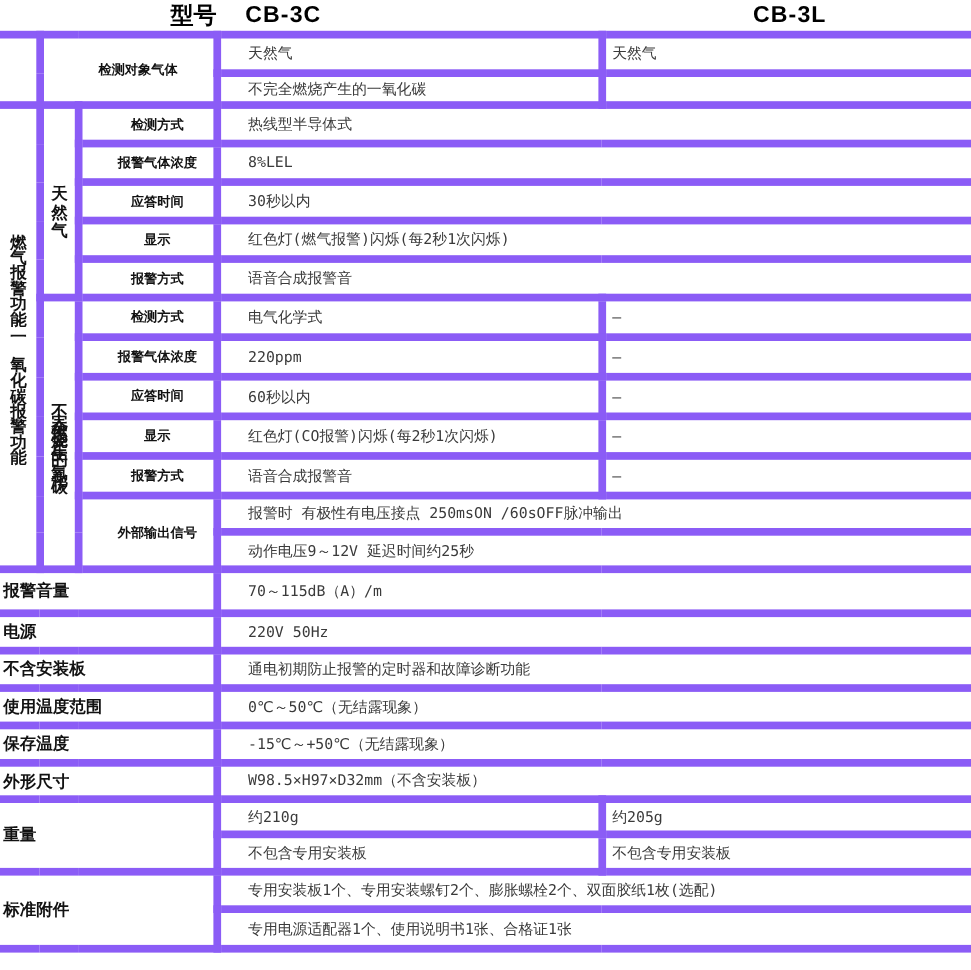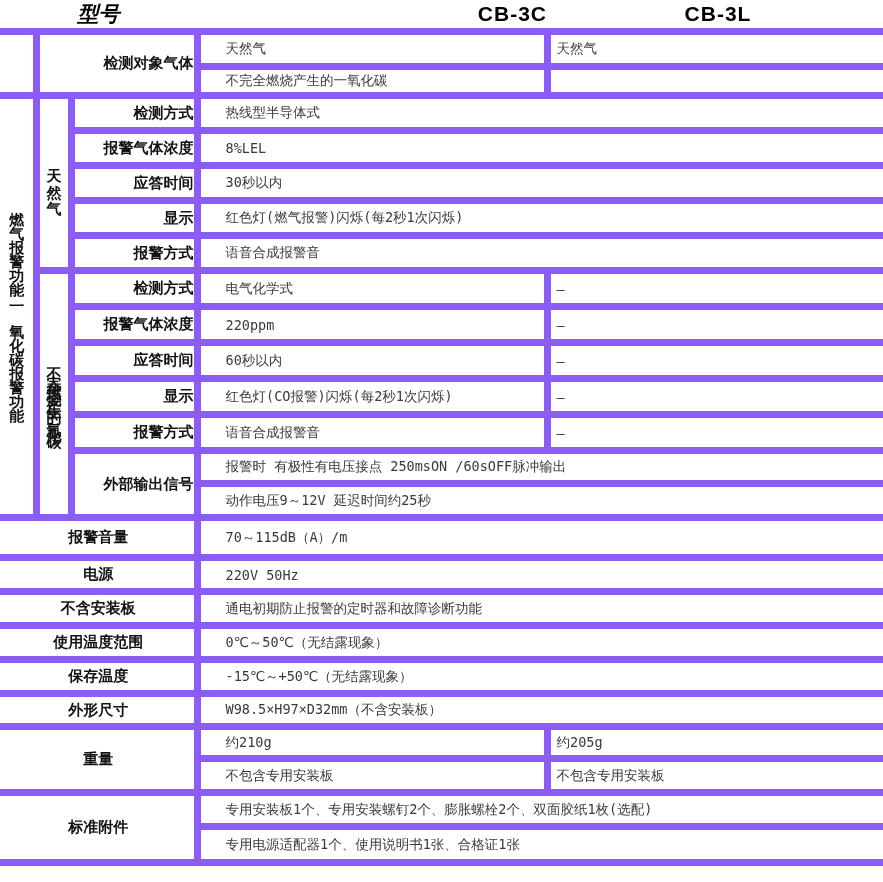--- a/index.html
+++ b/index.html
@@ -2,25 +2,25 @@
 <html><head>
 <meta charset="utf-8">
 <style>
   html,body{margin:0;padding:0;background:#ffffff;}
   body{width:883px;height:882px;font-family:"DejaVu Sans",sans-serif;-webkit-font-smoothing:antialiased;}
   table.spec{width:883px;border-collapse:collapse;table-layout:fixed;
              border-top:hidden;border-left:hidden;border-right:hidden;}
   td{border:7px solid #8b5cf6;padding:0;vertical-align:middle;overflow:hidden;}
   th{border:none;border-bottom:4px solid #000000;padding:0;vertical-align:middle;
      font-family:"Liberation Sans","DejaVu Sans",sans-serif;font-size:21px;font-weight:700;color:#000;}
-  th.model-th{text-align:center;font-style:italic;}
-  th.cb3c-th{text-align:right;padding-left:26px;letter-spacing:1px;}
+  th.model-th{text-align:right;}
+  th.cb3c-th{text-align:left;padding-left:26px;letter-spacing:1px;}
   th.cb3l-th{text-align:center;padding-left:6px;letter-spacing:1px;}
-  .lbl{font-weight:700;font-size:15px;color:#121212;padding-left:18px;text-align:right;}
-  .lbl-wide{font-weight:700;font-size:15px;color:#121212;padding-left:3px;text-align:center;}
+  .lbl{font-weight:700;font-size:12px;color:#121212;padding-left:18px;text-align:center;}
+  .lbl-wide{font-weight:700;font-size:15px;color:#121212;padding-left:3px;text-align:left;}
   .val{font-family:"DejaVu Sans Mono","DejaVu Sans",monospace;font-size:13.5px;color:#3a3a3a;
        padding-left:25px;text-align:left;}
   .val-r{font-family:"DejaVu Sans Mono","DejaVu Sans",monospace;font-size:13.5px;color:#3a3a3a;
        padding-left:6px;text-align:left;}
   td.vert{text-align:center;}
   td.vert .v{writing-mode:vertical-rl;text-orientation:upright;display:inline-block;
              font-weight:700;color:#121212;font-size:15px;line-height:1.0;}
   .v-group{letter-spacing:14px;}
   .v-nat{letter-spacing:16px;}
   .v-co{letter-spacing:6px;}

